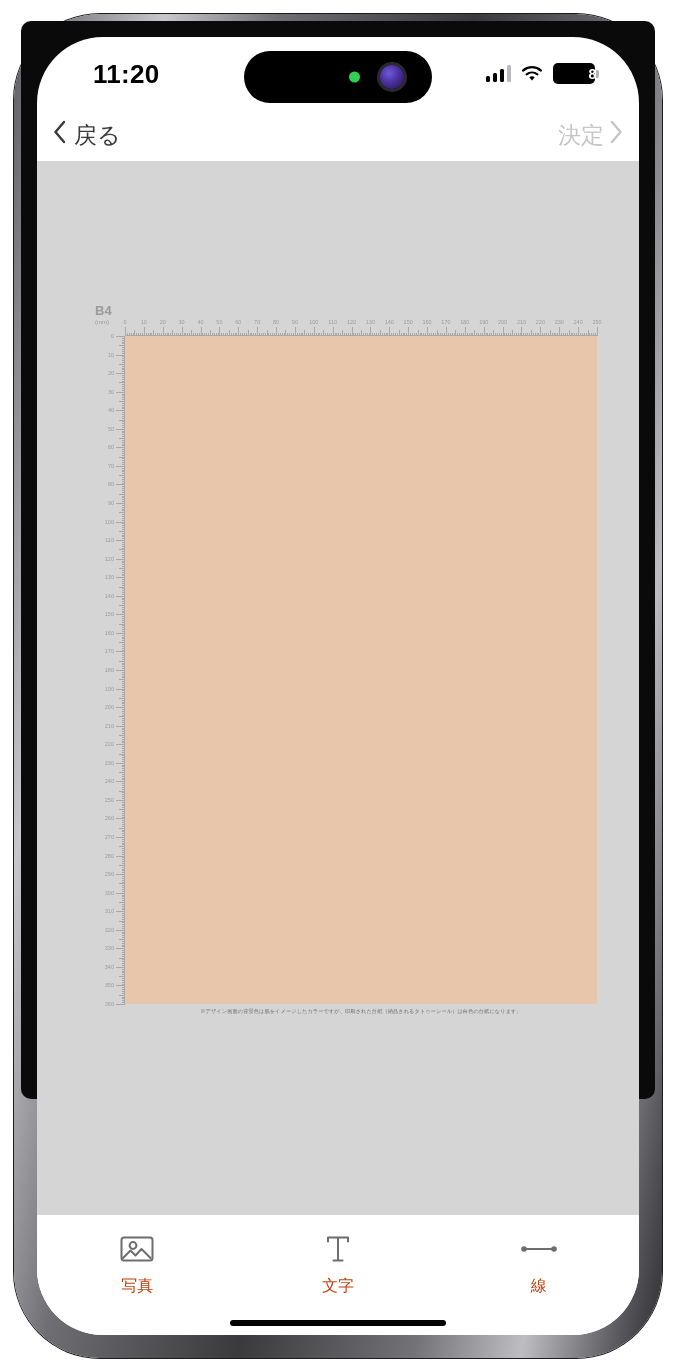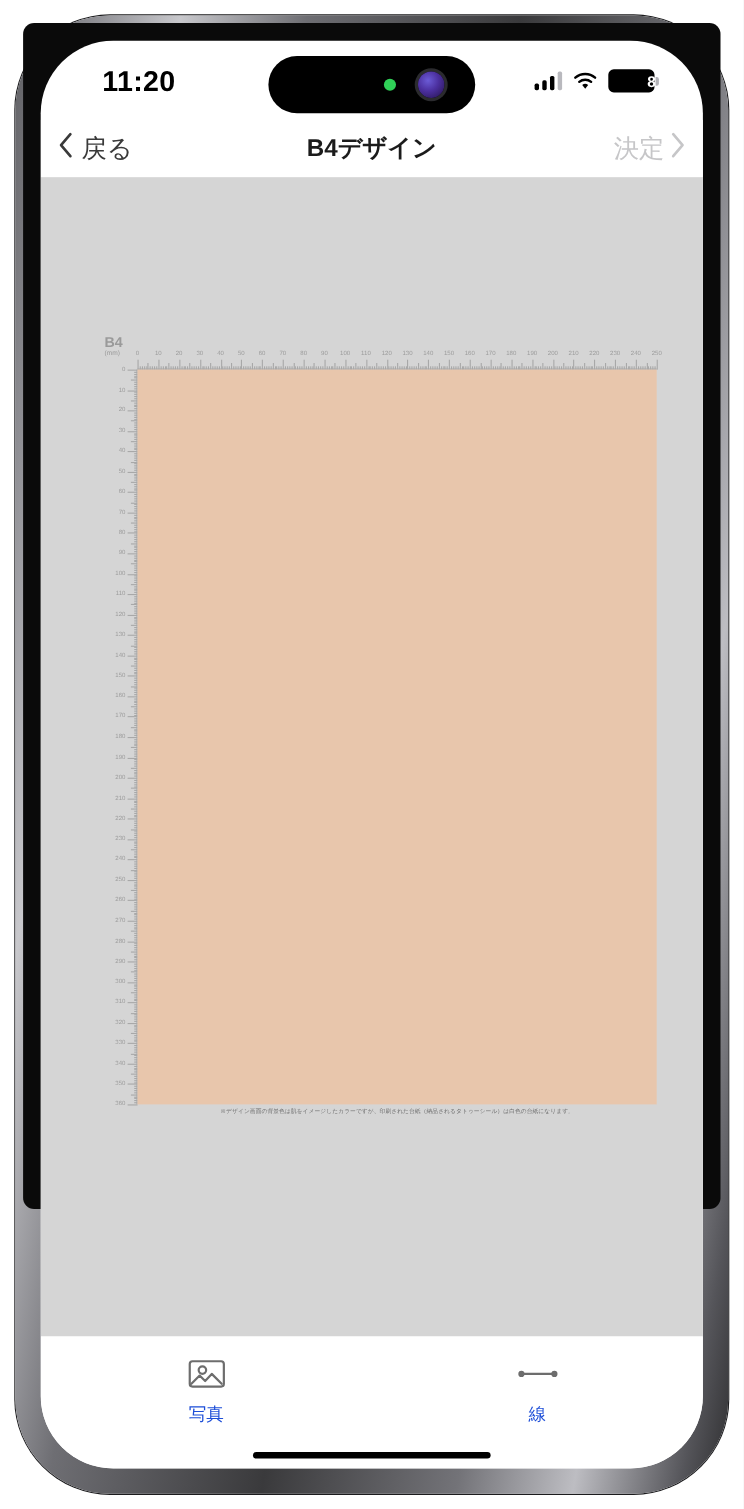--- a/index.html
+++ b/index.html
@@ -173,21 +173,21 @@
     background: #ffffff;
     display: flex; align-items: flex-start; justify-content: space-around;
     padding-top: 16px;
     z-index: 4;
   }
   .tool {
     width: 96px;
     display: flex; flex-direction: column; align-items: center; gap: 9px;
   }
   .tool .ic { height: 36px; display:flex; align-items:center; justify-content:center; }
-  .tool .lb { font-size: 16px; color: #1d4ed8; font-weight: 500; font-family: Liberation Serif, serif; }
+  .tool .lb { font-size: 16px; color: #c2410c; font-weight: 500; font-family: Liberation Serif, serif; }
 
   .home-indicator {
     position: absolute; left: 50%; transform: translateX(-50%);
     bottom: 9px; width: 216px; height: 6px;
     border-radius: 3px; background: #000; z-index: 7;
   }
 </style>
 </head>
 <body>
 
@@ -229,21 +229,20 @@
 
       <div class="nav-bar">
         <div class="nav-back">
           <span class="chev">
             <svg width="13" height="24" viewBox="0 0 13 24">
                 <path d="M11 2L2.5 12 11 22" stroke="#3a3a3a" stroke-width="2.4" fill="none" stroke-linecap="round" stroke-linejoin="round"></path>
               </svg>
           </span>
           <span>戻る</span>
         </div>
-        <div class="nav-title">B4デザイン</div>
         <div class="nav-confirm">
           <span>決定</span>
           <span class="chev">
             <svg width="13" height="24" viewBox="0 0 13 24">
                 <path d="M2 2l8.5 10L2 22" stroke="#c6c6c8" stroke-width="2.4" fill="none" stroke-linecap="round" stroke-linejoin="round"></path>
               </svg>
           </span>
         </div>
       </div>
 
@@ -949,20 +948,28 @@
           <span class="ic">
             <svg width="36" height="32" viewBox="0 0 36 32">
               <rect x="2.5" y="4.5" width="31" height="23" rx="2.5" stroke="#6d6d6d" stroke-width="2" fill="none"></rect>
               <circle cx="14" cy="12.5" r="3.4" stroke="#6d6d6d" stroke-width="2" fill="none"></circle>
               <path d="M4 25l7.5-7.5 5 5 6-6.5 9 9" stroke="#6d6d6d" stroke-width="2" fill="none" stroke-linejoin="round" stroke-linecap="round"></path>
             </svg>
           </span>
           <span class="lb">写真</span>
         </div>
 
+        <div class="tool">
+          <span class="ic">
+            <svg width="36" height="32" viewBox="0 0 36 32">
+              <path d="M8 4.5h20M8 4.5v4M28 4.5v4M18 4.5v23M13.5 27.5h9" stroke="#6d6d6d" stroke-width="2" fill="none" stroke-linecap="round"></path>
+            </svg>
+          </span>
+          <span class="lb">文字</span>
+        </div>
 
 
         <div class="tool">
           <span class="ic">
             <svg width="40" height="32" viewBox="0 0 40 32">
               <path d="M6 16h28" stroke="#6d6d6d" stroke-width="2" stroke-linecap="round"></path>
               <circle cx="5" cy="16" r="2.8" fill="#6d6d6d"></circle>
               <circle cx="35" cy="16" r="2.8" fill="#6d6d6d"></circle>
             </svg>
           </span>

